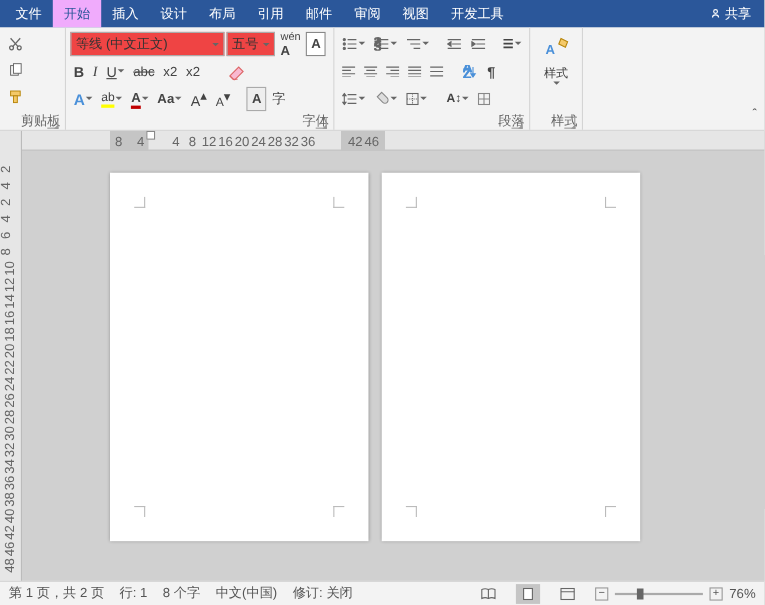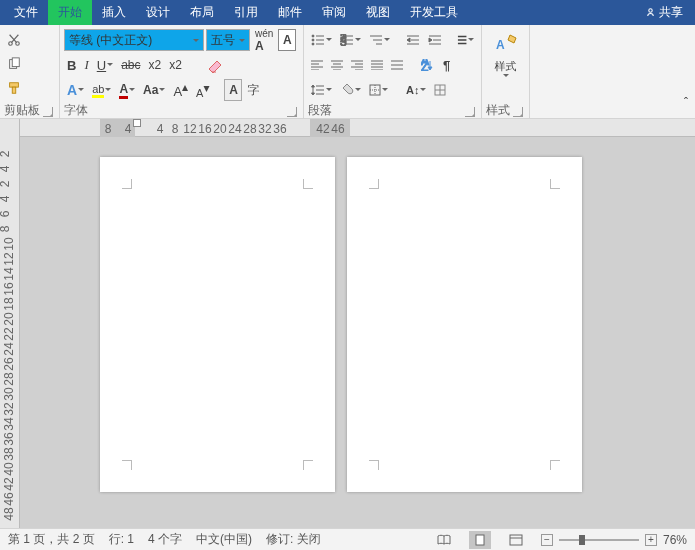--- a/index.html
+++ b/index.html
@@ -1,37 +1,37 @@
 <!DOCTYPE html>
 <html><head>
 <meta charset="utf-8">
 <style>
 *{margin:0;padding:0;box-sizing:border-box;font-family:"Microsoft YaHei",Arial,sans-serif;font-size:12px;user-select:none}
 body{width:695px;height:550px;background:#e6e6e6;overflow:hidden;display:flex;flex-direction:column}
 .menubar{height:25px;background:#2b579a;display:flex;align-items:center;color:#fff;padding:0 4px}
 .menubar .tab{padding:4px 10px;cursor:pointer}
-.menubar .tab.active{background:#22c55e;color:#2b579a}
+.menubar .tab.active{background:#f0abfc;color:#2b579a}
 .menubar .sp{flex:1}
 .menubar .rtab{padding:4px 8px;display:flex;align-items:center;gap:3px}
 .menubar svg{width:11px;height:11px}
 .ribbon{height:94px;background:#f3f3f3;border-bottom:1px solid #d4d4d4;display:flex}
 .group{border-right:1px solid #d4d4d4;display:flex;flex-direction:column;padding:2px 4px 0}
 .group-body{flex:1;display:flex;align-items:flex-start;gap:2px}
-.group-label{height:16px;text-align:left;font-size:11px;color:#666;position:relative}
+.group-label{height:16px;text-align:right;font-size:11px;color:#666;position:relative}
 .group-label .dl{position:absolute;right:2px;bottom:1px;width:10px;height:10px;border:1px solid #999;border-top:none;border-left:none}
 .group-label .dl::after{content:"";position:absolute;right:-1px;bottom:-1px;border:2px solid transparent;border-right-color:#999;border-bottom-color:#999}
 .bigbtn{width:40px;display:flex;flex-direction:column;align-items:center;padding:2px;cursor:pointer}
 .bigbtn .lbl{font-size:11px;color:#444;margin-top:2px}
 .col{display:flex;flex-direction:column;gap:2px}
 .row{display:flex;align-items:center;gap:2px}
 .ctrl{height:22px;display:flex;align-items:center;justify-content:center;cursor:pointer;padding:0 3px;color:#444}
 .ctrl svg{display:block}
 .dd{width:6px;height:4px;margin-left:1px}
 .dd::before{content:"";display:block;border:3px solid transparent;border-top-color:#666}
-.sel{height:22px;border:1px solid #ababab;background:#0ea5e9;display:flex;align-items:center;padding:0 4px;font-size:11px;color:#333}
+.sel{height:22px;border:1px solid #ababab;background:#ef4444;display:flex;align-items:center;padding:0 4px;font-size:11px;color:#333}
 .sel .ar{margin-left:auto;border:3px solid transparent;border-top-color:#666;margin-top:3px}
 .workspace{flex:1;background:#d0d0d0;position:relative;display:flex}
 .vruler{width:20px;background:#e6e6e6;border-right:1px solid #bbb;position:relative;font-size:8px;color:#666}
 .vruler .lb{position:absolute;left:2px;transform:rotate(-90deg);transform-origin:center}
 .mainarea{flex:1;display:flex;flex-direction:column}
 .hruler{height:18px;background:#e6e6e6;border-bottom:1px solid #bbb;position:relative;font-size:8px;color:#666}
 .hruler .lb{position:absolute;top:3px;transform:translateX(-50%)}
 .hruler .mg{position:absolute;top:0;height:18px;background:#c5c5c5}
 .hruler .ind{position:absolute;top:0;width:8px;height:8px;background:#fff;border:1px solid #888}
 .pages{flex:1;overflow:auto;padding:20px 0 10px 80px;display:flex;gap:12px}
@@ -418,21 +418,21 @@
           <div class="cm bl"></div>
           <div class="cm br"></div>
         </div>
     </div>
   </div>
 </div>
 
 <div class="status">
   <span>第 1 页，共 2 页</span>
   <span>行: 1</span>
-  <span>4 个字</span>
+  <span>8 个字</span>
   <span>中文(中国)</span>
   <span>修订: 关闭</span>
   <div class="sp"></div>
   <div class="vbtn">
       <svg width="14" height="12" viewBox="0 0 14 12" fill="none" stroke="#666">
         <path d="M1 2c2-1 4-1 6 0c2-1 4-1 6 0v8c-2-1-4-1-6 0c-2-1-4-1-6 0z"></path>
         <line x1="7" y1="2" x2="7" y2="10"></line>
       </svg>
     </div>
   <div class="vbtn on">

